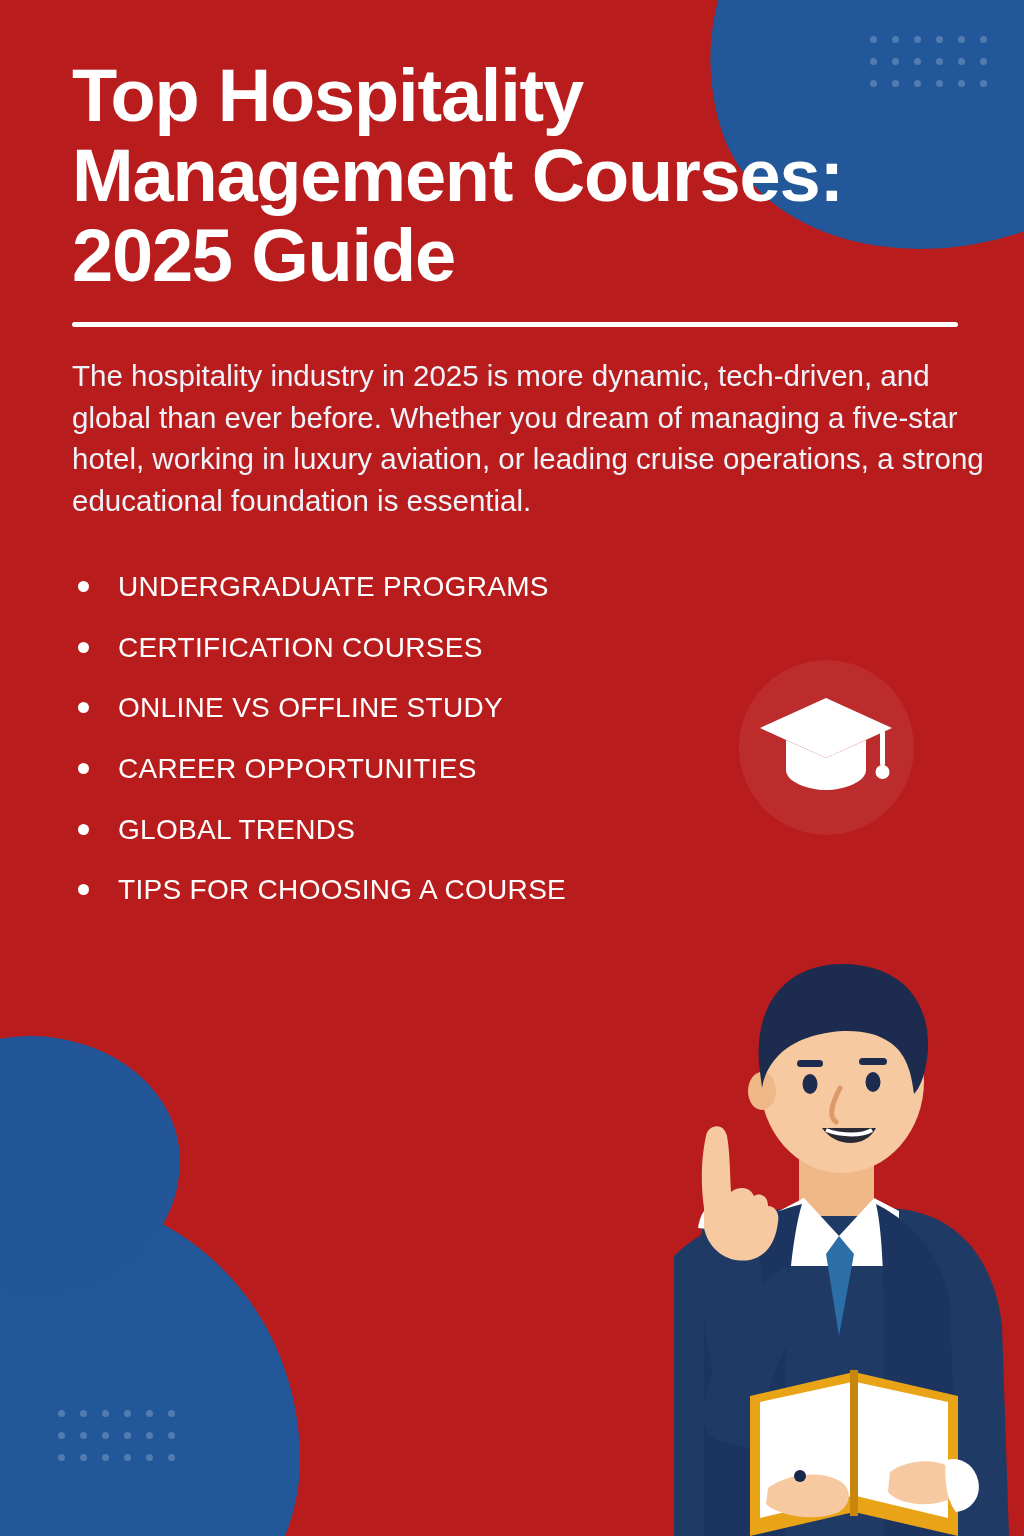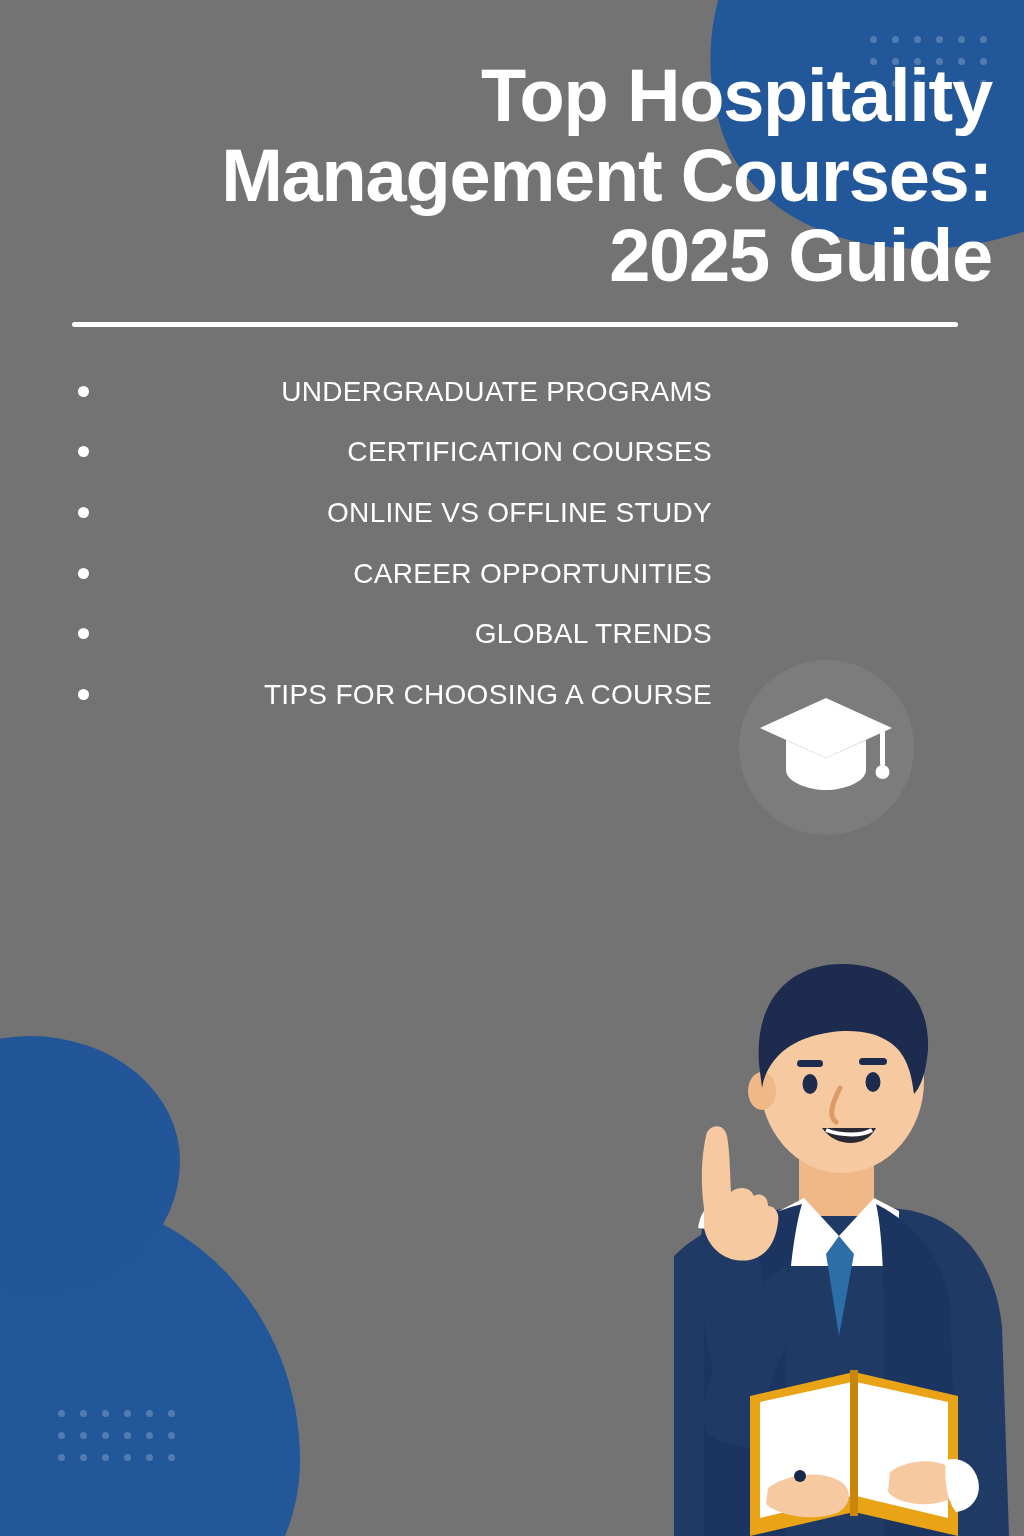--- a/index.html
+++ b/index.html
@@ -11,23 +11,22 @@
   body {
     font-family: "Liberation Sans", sans-serif;
     background: #1d508f;
     position: relative;
   }
 
   .poster {
     position: relative;
     width: 1024px;
     height: 1536px;
-    background: #737373;
+    background: #b91c1c;
     overflow: hidden;
-    text-align: right;
   }
 
   
   .blob-tr {
     position: absolute;
     top: -170px;
     right: -140px;
     width: 460px;
     height: 420px;
     background: #22579a;
@@ -206,20 +205,21 @@
       <span></span>
       <span></span>
       <span></span>
   </div>
 
   <div class="circle-grad"></div>
 
   <div class="content">
     <h1 class="title">Top Hospitality Management Courses: 2025 Guide</h1>
     <div class="rule"></div>
+    <p class="intro">The hospitality industry in 2025 is more dynamic, tech-driven, and global than ever before. Whether you dream of managing a five-star hotel, working in luxury aviation, or leading cruise operations, a strong educational foundation is essential.</p>
 
     <ul class="topics">
       <li>UNDERGRADUATE PROGRAMS</li>
       <li>CERTIFICATION COURSES</li>
       <li>ONLINE VS OFFLINE STUDY</li>
       <li>CAREER OPPORTUNITIES</li>
       <li>GLOBAL TRENDS</li>
       <li>TIPS FOR CHOOSING A COURSE</li>
     </ul>
   </div>

